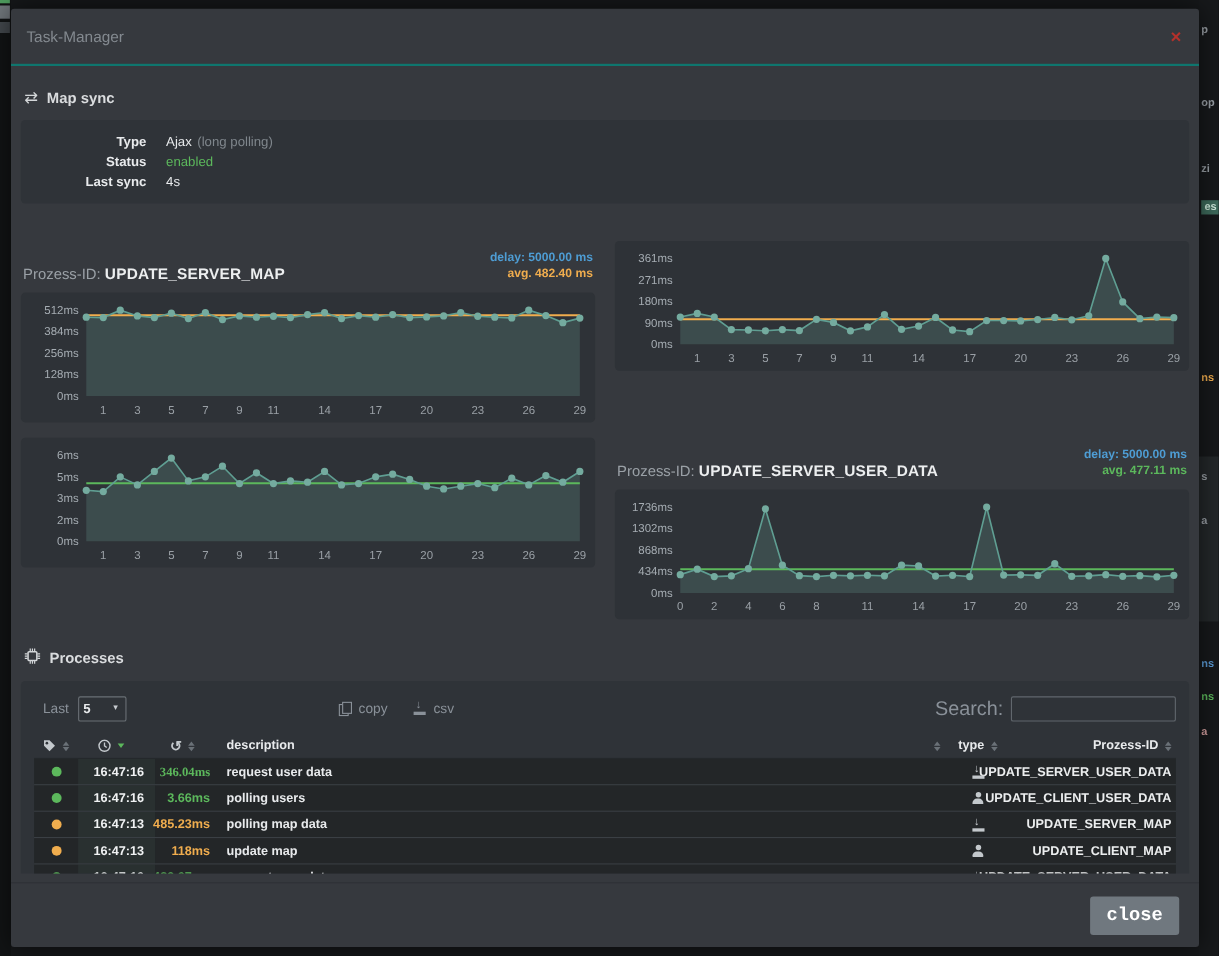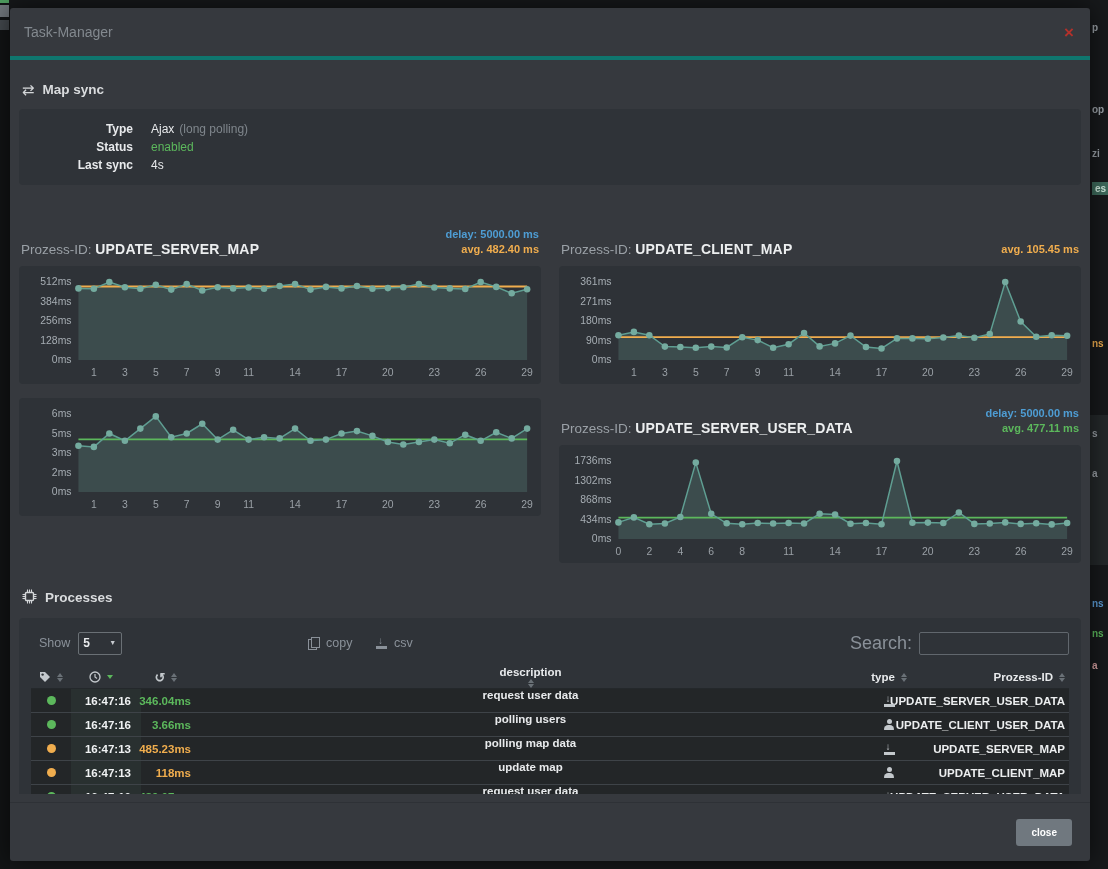--- a/index.html
+++ b/index.html
@@ -14,21 +14,21 @@
   .ul-block2 { position:absolute; left:0; top:20px; width:9px; height:10px; background:#5a6066; opacity:.7; }
   .underlay-right { position:absolute; left:1090px; top:0; width:18px; height:869px; background:#17191b; }
   .ul-band { position:absolute; left:0; width:18px; background:#24282a; }
   .ul-frag { position:absolute; left:2px; font-size:10px; font-weight:bold; white-space:nowrap; }
 
   
   .modal { position:absolute; left:10px; top:8px; width:1080px; height:853px;
            background:#36393e; border-radius:3px; display:flex; flex-direction:column;
            box-shadow:0 0 24px rgba(0,0,0,.6); }
   .modal-header { height:52px; flex:none; display:flex; align-items:center;
-                  padding:0 16px 0 14px; border-bottom:4px solid #0f766e; }
+                  padding:0 16px 0 14px; border-bottom:2px solid #0f766e; }
   .window-title { color:#83898f; font-size:14px; }
   .close-x { margin-left:auto; color:#b4312b; font-size:17px; font-weight:bold; cursor:pointer; line-height:1; }
 
   .modal-body { flex:1; padding:0 9px; overflow:hidden; }
 
   .section-heading { display:flex; align-items:center; gap:8px; margin:22px 0 12px 3px;
                      color:#dadcde; font-size:13.5px; font-weight:bold; }
   .sec-icon { color:#d4d7d9; font-size:15px; font-weight:normal; line-height:1; }
 
   .map-sync-panel { background:#2f3338; border-radius:4px; padding:11px 14px; }
@@ -70,55 +70,55 @@
 
   .ptable { font-size:11.5px; }
   .prow { display:grid; grid-template-columns:40px 70px 56px 1fr 60px 150px; align-items:center; height:24px; }
   .prow.head { height:23px; border-bottom:1px solid #24282b; }
   .prow.body { background:#232628; border-bottom:1px solid #3e4348; }
   .cell { height:100%; display:flex; align-items:center; }
   .c-dot { justify-content:center; }
   .c-time { justify-content:flex-end; padding-right:10px; color:#f0f2f3; font-weight:bold; }
   .prow.body .c-time { background:rgba(111,168,158,0.08); }
   .c-dur { justify-content:flex-end; padding-right:6px; font-weight:bold; }
-  .c-desc { padding-left:9px; color:#e8eaec; font-weight:bold; justify-content:space-between; padding-right:4px;flex-direction:column; }
+  .c-desc { padding-left:9px; color:#e8eaec; font-weight:bold; justify-content:space-between; padding-right:4px; }
   .c-type { justify-content:center; }
   .c-pid { justify-content:flex-end; padding-right:4px; color:#eceeef; font-weight:bold; gap:6px; }
   .dot { width:9px; height:9px; border-radius:50%; }
   .hdr-ic { display:flex; align-items:center; gap:6px; color:#c3c8cc; }
   .sorter { display:inline-flex; flex-direction:column; gap:1px; }
   .tri { width:0; height:0; border-left:3.5px solid transparent; border-right:3.5px solid transparent; }
   .tri.up { border-bottom:4px solid #6a7177; }
   .tri.dn { border-top:4px solid #6a7177; }
   .tri.dn.active { border-top-color:#5cb85c; }
   .hdr-label { color:#e8eaec; font-weight:bold; }
   .icon-user { position:relative; width:12px; height:11px; display:inline-block; }
   .icon-user::before { content:""; position:absolute; left:3.5px; top:0; width:5px; height:5px; border-radius:50%; background:#c3c8cc; }
   .icon-user::after { content:""; position:absolute; left:1px; bottom:0; width:10px; height:5px; border-radius:5px 5px 1px 1px; background:#c3c8cc; }
   .row-dl { color:#c3c8cc; }
 
   .modal-footer { flex:none; border-top:1px solid #2e3136; height:59px; display:flex;
                   align-items:center; justify-content:flex-end; padding:0 18px; margin-top:8px; }
   .close-btn { background:#70787f; color:#ffffff; border:none; border-radius:3px;
-               font-family:Liberation Sans, sans-serif; font-size:10px; font-weight:bold; padding:8px 15px; cursor:pointer; }
+               font-family:Liberation Mono, monospace; font-size:17px; font-weight:bold; padding:8px 15px; cursor:pointer; }
 </style>
 </head>
 <body>
 
 <div id="stage">
 
   <div class="underlay-left">
     <div class="ul-green"></div>
     <div class="ul-block1"></div>
     <div class="ul-block2"></div>
   </div>
   <div class="underlay-right" id="rightStrip">
     <div class="ul-band" style="top:415px;height:150px;"></div>
   <span class="ul-frag" style="top: 22px; color: rgb(154, 160, 166);">p</span>
-      <span class="ul-frag" style="top: 104px; color: rgb(154, 160, 166);">op</span>
+      <span class="ul-frag" style="top: 88px; color: rgb(154, 160, 166);">op</span>
       <span class="ul-frag" style="top: 148px; color: rgb(154, 160, 166);">zi</span>
       <span class="ul-frag" style="top: 182px; color: rgb(207, 234, 221); background: rgb(62, 107, 92); padding: 1px 3px;">es</span>
       <span class="ul-frag" style="top: 338px; color: rgb(240, 173, 78);">ns</span>
       <span class="ul-frag" style="top: 428px; color: rgb(154, 160, 166);">s</span>
       <span class="ul-frag" style="top: 468px; color: rgb(154, 160, 166);">a</span>
       <span class="ul-frag" style="top: 598px; color: rgb(91, 155, 213);">ns</span>
       <span class="ul-frag" style="top: 628px; color: rgb(92, 184, 92);">ns</span>
       <span class="ul-frag" style="top: 660px; color: rgb(217, 163, 163);">a</span>
     </div>
 
@@ -209,26 +209,20 @@
                 <text x="278.7" y="110" text-anchor="middle" font-size="10.5" fill="#9aa0a6" font-family="Liberation Sans, sans-serif">14</text>
                 <text x="325.6" y="110" text-anchor="middle" font-size="10.5" fill="#9aa0a6" font-family="Liberation Sans, sans-serif">17</text>
                 <text x="372.4" y="110" text-anchor="middle" font-size="10.5" fill="#9aa0a6" font-family="Liberation Sans, sans-serif">20</text>
                 <text x="419.3" y="110" text-anchor="middle" font-size="10.5" fill="#9aa0a6" font-family="Liberation Sans, sans-serif">23</text>
                 <text x="466.1" y="110" text-anchor="middle" font-size="10.5" fill="#9aa0a6" font-family="Liberation Sans, sans-serif">26</text>
                 <text x="513.0" y="110" text-anchor="middle" font-size="10.5" fill="#9aa0a6" font-family="Liberation Sans, sans-serif">29</text>
               </svg>
             </div>
           </div>
           <div class="chart-block">
-            <div class="chart-head">
-              <div class="chart-title"><span>Prozess-ID: </span><b>UPDATE_CLIENT_MAP</b></div>
-              <div class="chart-stats">
-                <div style="color: rgb(240, 173, 78);">avg. 105.45 ms</div>
-              </div>
-            </div>
             <div class="chart-panel">
               <svg viewBox="0 0 527 118" width="100%" height="118" preserveAspectRatio="none">
                 <polygon points="60.0,94 60.0,69.2 75.6,65.9 91.2,69.2 106.9,80.6 122.5,81.0 138.1,81.7 153.7,80.6 169.3,81.5 185.0,71.3 200.6,74.1 216.2,81.7 231.8,78.2 247.4,67.0 263.1,80.4 278.7,77.4 294.3,69.6 309.9,81.0 325.6,82.5 341.2,72.4 356.8,72.4 372.4,72.8 388.0,71.5 403.7,69.6 419.3,71.7 434.9,68.1 450.5,16.0 466.1,55.5 481.8,70.7 497.4,69.2 513.0,69.8 513.0,94" fill="rgba(113,170,158,0.22)"></polygon>
                 <line x1="60" x2="513" y1="71.21578947368421" y2="71.21578947368421" stroke="#f0ad4e" stroke-width="1.8"></line>
                 <polyline points="60.0,69.2 75.6,65.9 91.2,69.2 106.9,80.6 122.5,81.0 138.1,81.7 153.7,80.6 169.3,81.5 185.0,71.3 200.6,74.1 216.2,81.7 231.8,78.2 247.4,67.0 263.1,80.4 278.7,77.4 294.3,69.6 309.9,81.0 325.6,82.5 341.2,72.4 356.8,72.4 372.4,72.8 388.0,71.5 403.7,69.6 419.3,71.7 434.9,68.1 450.5,16.0 466.1,55.5 481.8,70.7 497.4,69.2 513.0,69.8" fill="none" stroke="#5f9e92" stroke-width="1.5"></polyline>
                 <circle cx="60.0" cy="69.2" r="3.3" fill="#74ab9f"></circle>
                 <circle cx="75.6" cy="65.9" r="3.3" fill="#74ab9f"></circle>
                 <circle cx="91.2" cy="69.2" r="3.3" fill="#74ab9f"></circle>
                 <circle cx="106.9" cy="80.6" r="3.3" fill="#74ab9f"></circle>
                 <circle cx="122.5" cy="81.0" r="3.3" fill="#74ab9f"></circle>
@@ -416,21 +410,21 @@
                 <line x1="12" y1="7.5" x2="14.5" y2="7.5"></line>
                 <line x1="12" y1="9.5" x2="14.5" y2="9.5"></line>
               </g>
             </svg>
         </span>
         <span>Processes</span>
       </div>
 
       <div class="processes-card">
         <div class="pc-controls">
-          <span class="show-label">Show</span>
+          <span class="show-label">Last</span>
           <span class="select-wrap">
             <select class="show-select" id="showSelect"><option>5</option></select>
             <span class="caret">▼</span>
           </span>
           <button class="toolbtn copy-btn">
             <span class="icon-copy"></span>
             <span>copy</span>
           </button>
           <button class="toolbtn csv-btn">
             <span class="icon-dl"></span>
@@ -490,21 +484,21 @@
                   <span class="tri up"></span>
                   <span class="tri dn"></span>
                 </span>
               </div>
             </div>
             <div class="prow body">
               <div class="cell c-dot">
                 <span class="dot" style="background: rgb(92, 184, 92);"></span>
               </div>
               <div class="cell c-time">16:47:16</div>
-              <div class="cell c-dur" style="color: rgb(92, 184, 92);">346.04ms</div>
+              <div class="cell c-dur" style="color: rgb(92, 184, 92); font-family: Liberation Serif, serif;">346.04ms</div>
               <div class="cell c-desc">
                 <span>request user data</span>
               </div>
               <div class="cell c-type">
                 <span class="icon-dl row-dl"></span>
               </div>
               <div class="cell c-pid">UPDATE_SERVER_USER_DATA</div>
             </div>
             <div class="prow body">
               <div class="cell c-dot">

